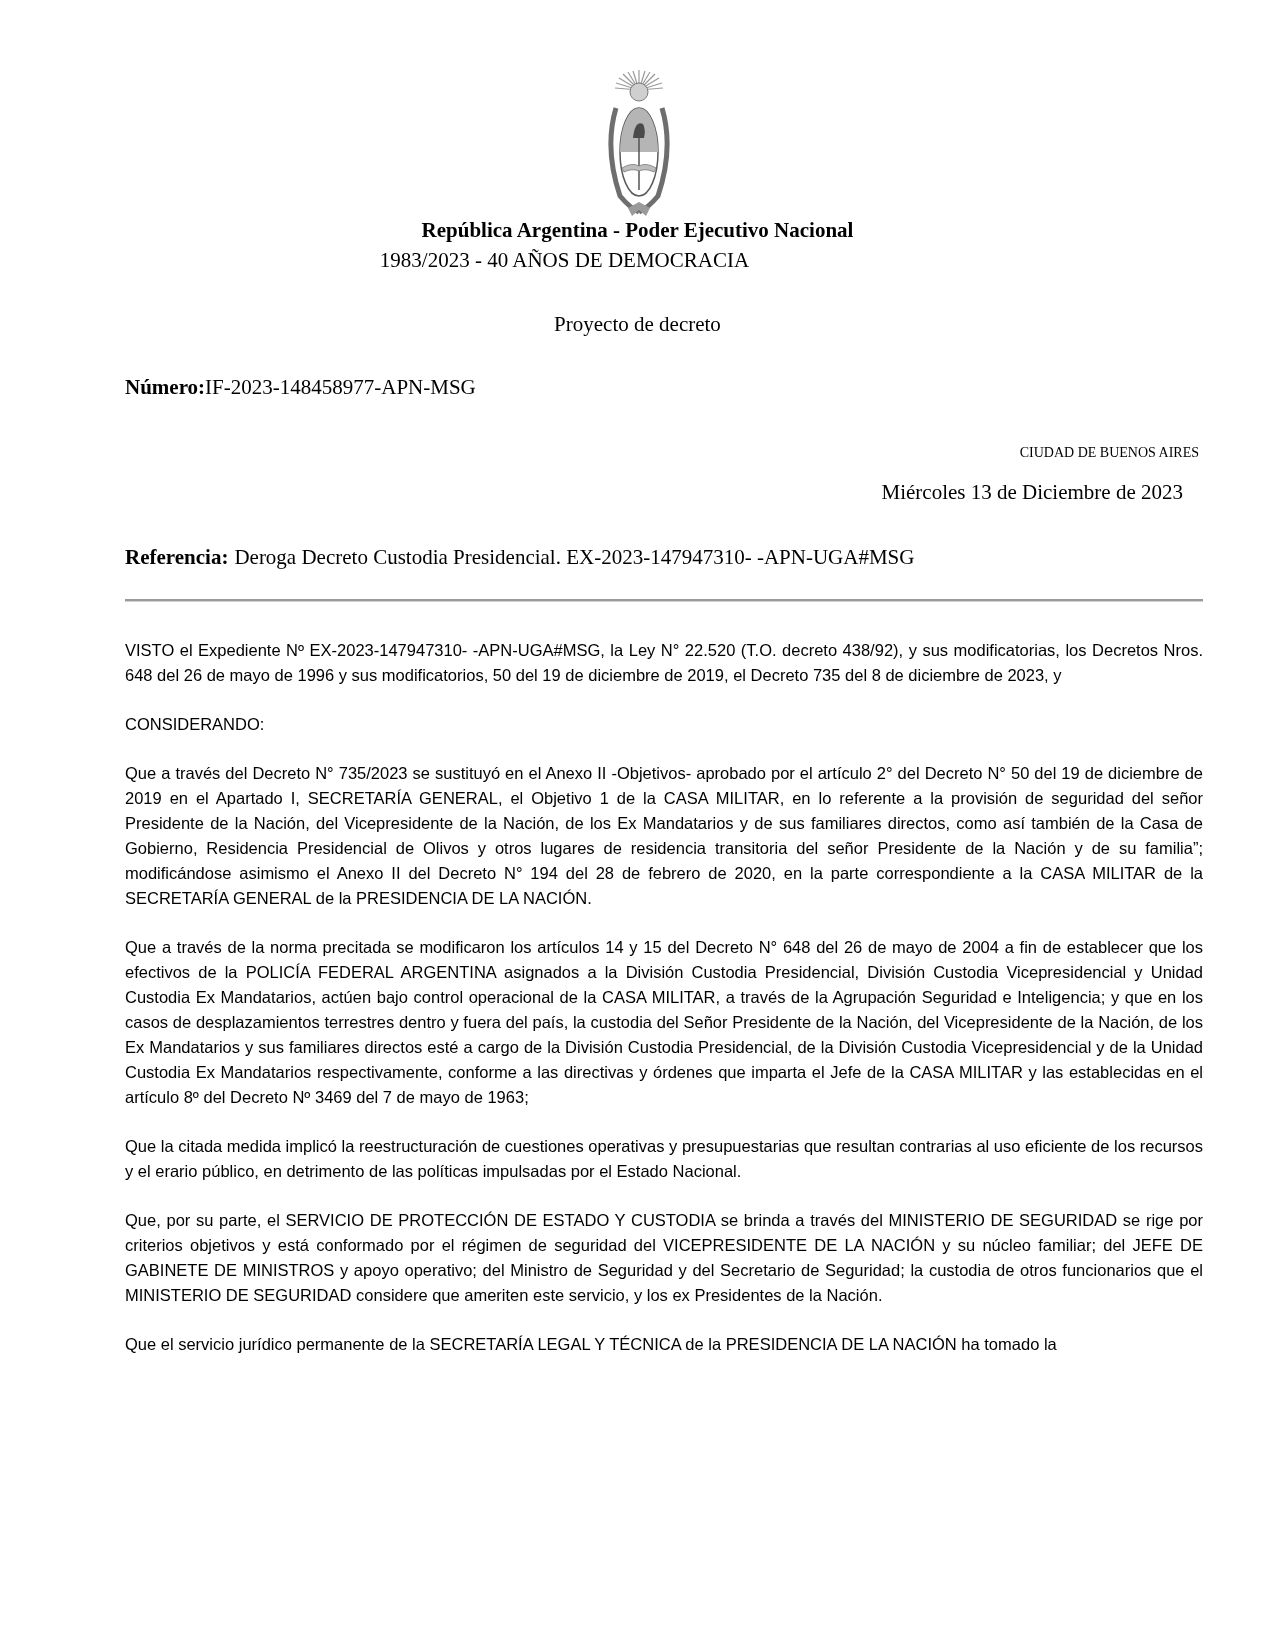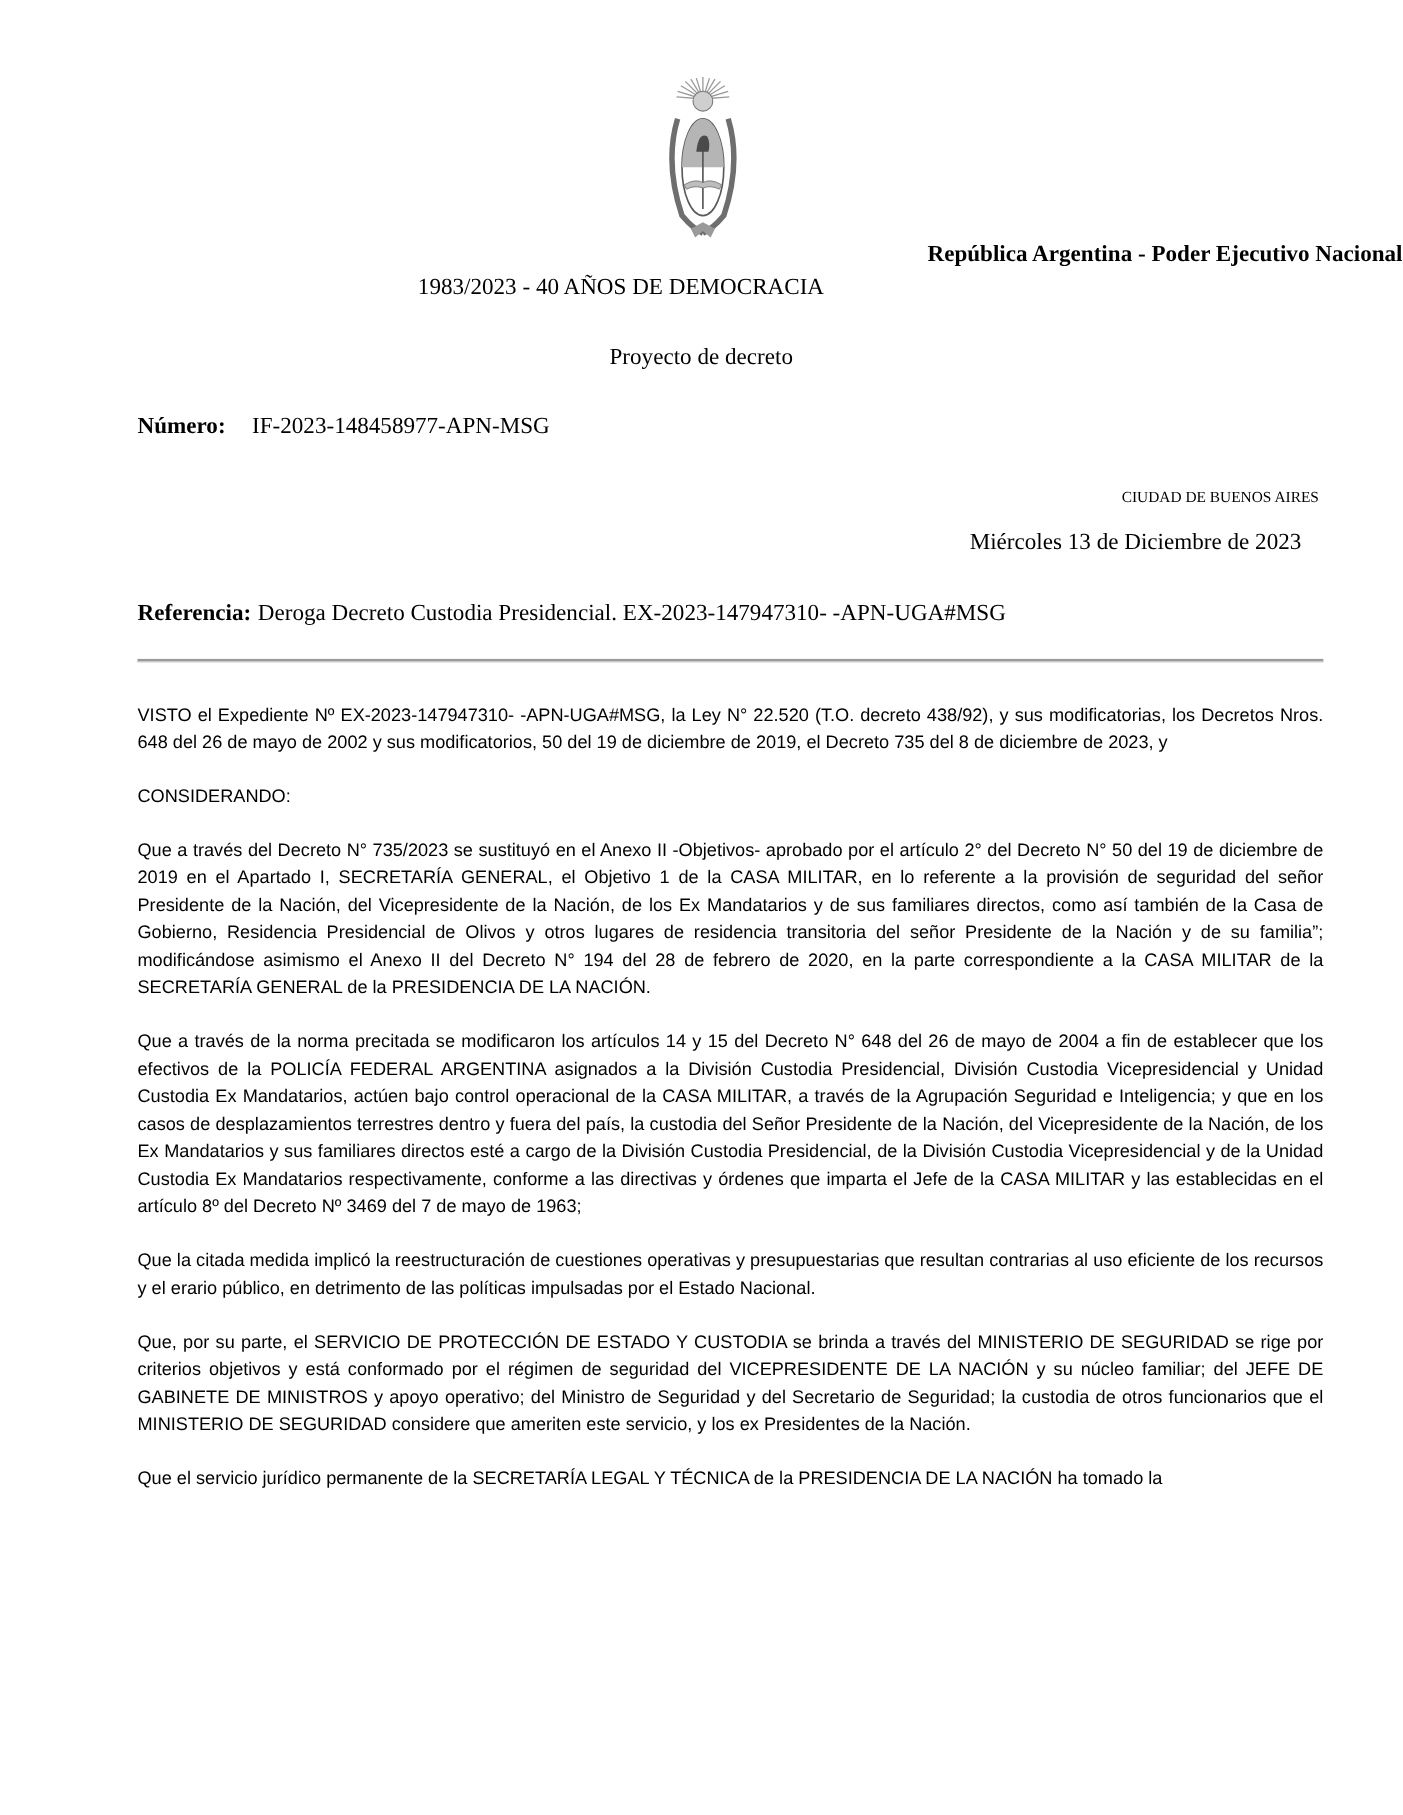--- a/index.html
+++ b/index.html
@@ -1,24 +1,24 @@
 <!DOCTYPE html>
 <html><head>
 <meta charset="utf-8">
 <style>
   html, body { margin: 0; padding: 0; background: #ffffff; }
   body { width: 1275px; height: 1650px; position: relative; overflow: hidden; color: #000; }
   .serif { font-family: "Liberation Serif", "DejaVu Serif", serif; }
   .sans { font-family: "Liberation Sans", "DejaVu Sans", sans-serif; }
   .emblem { position: absolute; left: 602px; top: 68px; width: 74px; height: 152px; }
-  .hdr1 { position: absolute; left: 0; width: 1275px; top: 218px; text-align: right; font-size: 21px; font-weight: bold; }
+  .hdr1 { position: absolute; left: 0; width: 1275px; top: 218px; text-align: center; font-size: 21px; font-weight: bold; }
   .hdr2 { position: absolute; left: 0; width: 1129px; top: 248px; text-align: center; font-size: 21px; }
   .title { position: absolute; left: 0; width: 1275px; top: 312px; text-align: center; font-size: 21px; font-weight: normal; }
   .numero { position: absolute; left: 125px; top: 375px; font-size: 21px; }
-  .numero b { margin-right: 24px; }
+  .numero b { margin-right: 0; }
   .city { position: absolute; right: 76px; top: 445px; font-size: 14px; text-align: right; }
   .date { position: absolute; right: 92px; top: 480px; font-size: 21px; text-align: right; }
   .ref { position: absolute; left: 125px; top: 545px; font-size: 21px; }
   .ref b { margin-right: 6px; }
   .rule { position: absolute; left: 125px; top: 599px; width: 1078px; height: 2px; background: #9a9a9a; border-bottom: 1px solid #d0d0d0; }
   .body { position: absolute; left: 125px; top: 638px; width: 1078px; font-size: 16.5px; line-height: 25px; text-align: justify; }
   .body p { margin: 0 0 24px 0; }
 </style>
 </head>
 <body>
@@ -70,20 +70,20 @@
 <div class="city serif">CIUDAD DE BUENOS AIRES</div>
 <div class="date serif">Miércoles 13 de Diciembre de 2023</div>
 
 <div class="ref serif">
   <b>Referencia:</b><span>Deroga Decreto Custodia Presidencial. EX-2023-147947310- -APN-UGA#MSG</span>
 </div>
 
 <div class="rule"></div>
 
 <div class="body sans">
-  <p>VISTO el Expediente Nº EX-2023-147947310- -APN-UGA#MSG, la Ley N° 22.520 (T.O. decreto 438/92), y sus modificatorias, los Decretos Nros. 648 del 26 de mayo de 2002 y sus modificatorios, 50 del 19 de diciembre de 2019, el Decreto 735 del 8 de diciembre de 2023, y</p>
+  <p>VISTO el Expediente Nº EX-2023-147947310- -APN-UGA#MSG, la Ley N° 22.520 (T.O. decreto 438/92), y sus modificatorias, los Decretos Nros. 648 del 26 de mayo de 1996 y sus modificatorios, 50 del 19 de diciembre de 2019, el Decreto 735 del 8 de diciembre de 2023, y</p>
   <p>CONSIDERANDO:</p>
   <p>Que a través del Decreto N° 735/2023 se sustituyó en el Anexo II -Objetivos- aprobado por el artículo 2° del Decreto N° 50 del 19 de diciembre de 2019 en el Apartado I, SECRETARÍA GENERAL, el Objetivo 1 de la CASA MILITAR, en lo referente a la provisión de seguridad del señor Presidente de la Nación, del Vicepresidente de la Nación, de los Ex Mandatarios y de sus familiares directos, como así también de la Casa de Gobierno, Residencia Presidencial de Olivos y otros lugares de residencia transitoria del señor Presidente de la Nación y de su familia”; modificándose asimismo el Anexo II del Decreto N° 194 del 28 de febrero de 2020, en la parte correspondiente a la CASA MILITAR de la SECRETARÍA GENERAL de la PRESIDENCIA DE LA NACIÓN.</p>
   <p>Que a través de la norma precitada se modificaron los artículos 14 y 15 del Decreto N° 648 del 26 de mayo de 2004 a fin de establecer que los efectivos de la POLICÍA FEDERAL ARGENTINA asignados a la División Custodia Presidencial, División Custodia Vicepresidencial y Unidad Custodia Ex Mandatarios, actúen bajo control operacional de la CASA MILITAR, a través de la Agrupación Seguridad e Inteligencia; y que en los casos de desplazamientos terrestres dentro y fuera del país, la custodia del Señor Presidente de la Nación, del Vicepresidente de la Nación, de los Ex Mandatarios y sus familiares directos esté a cargo de la División Custodia Presidencial, de la División Custodia Vicepresidencial y de la Unidad Custodia Ex Mandatarios respectivamente, conforme a las directivas y órdenes que imparta el Jefe de la CASA MILITAR y las establecidas en el artículo 8º del Decreto Nº 3469 del 7 de mayo de 1963;</p>
   <p>Que la citada medida implicó la reestructuración de cuestiones operativas y presupuestarias que resultan contrarias al uso eficiente de los recursos y el erario público, en detrimento de las políticas impulsadas por el Estado Nacional.</p>
   <p>Que, por su parte, el SERVICIO DE PROTECCIÓN DE ESTADO Y CUSTODIA se brinda a través del MINISTERIO DE SEGURIDAD se rige por criterios objetivos y está conformado por el régimen de seguridad del VICEPRESIDENTE DE LA NACIÓN y su núcleo familiar; del JEFE DE GABINETE DE MINISTROS y apoyo operativo; del Ministro de Seguridad y del Secretario de Seguridad; la custodia de otros funcionarios que el MINISTERIO DE SEGURIDAD considere que ameriten este servicio, y los ex Presidentes de la Nación.</p>
   <p>Que el servicio jurídico permanente de la SECRETARÍA LEGAL Y TÉCNICA de la PRESIDENCIA DE LA NACIÓN ha tomado la</p>
 </div>
 
 </body></html>

